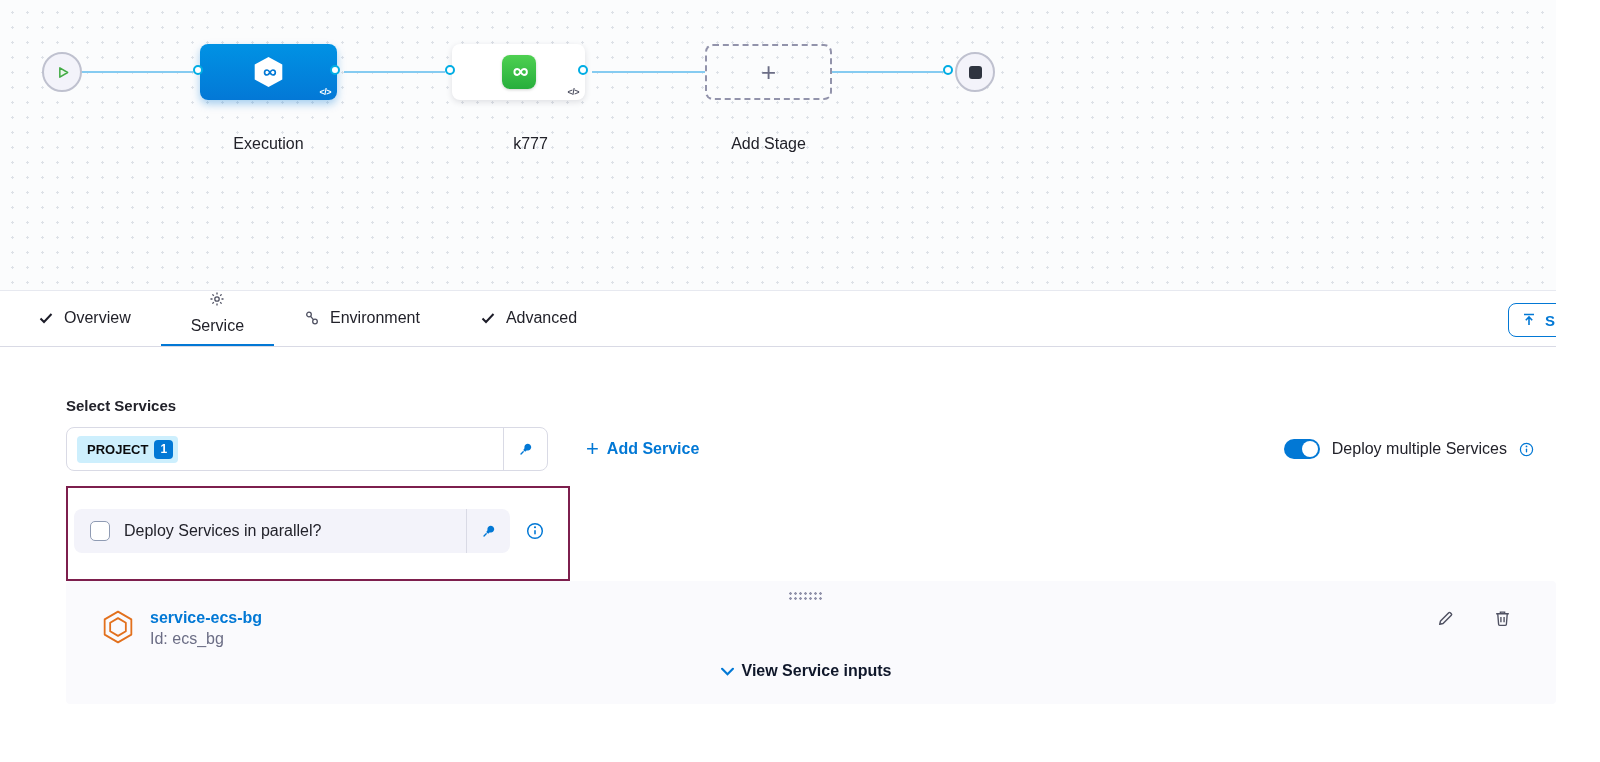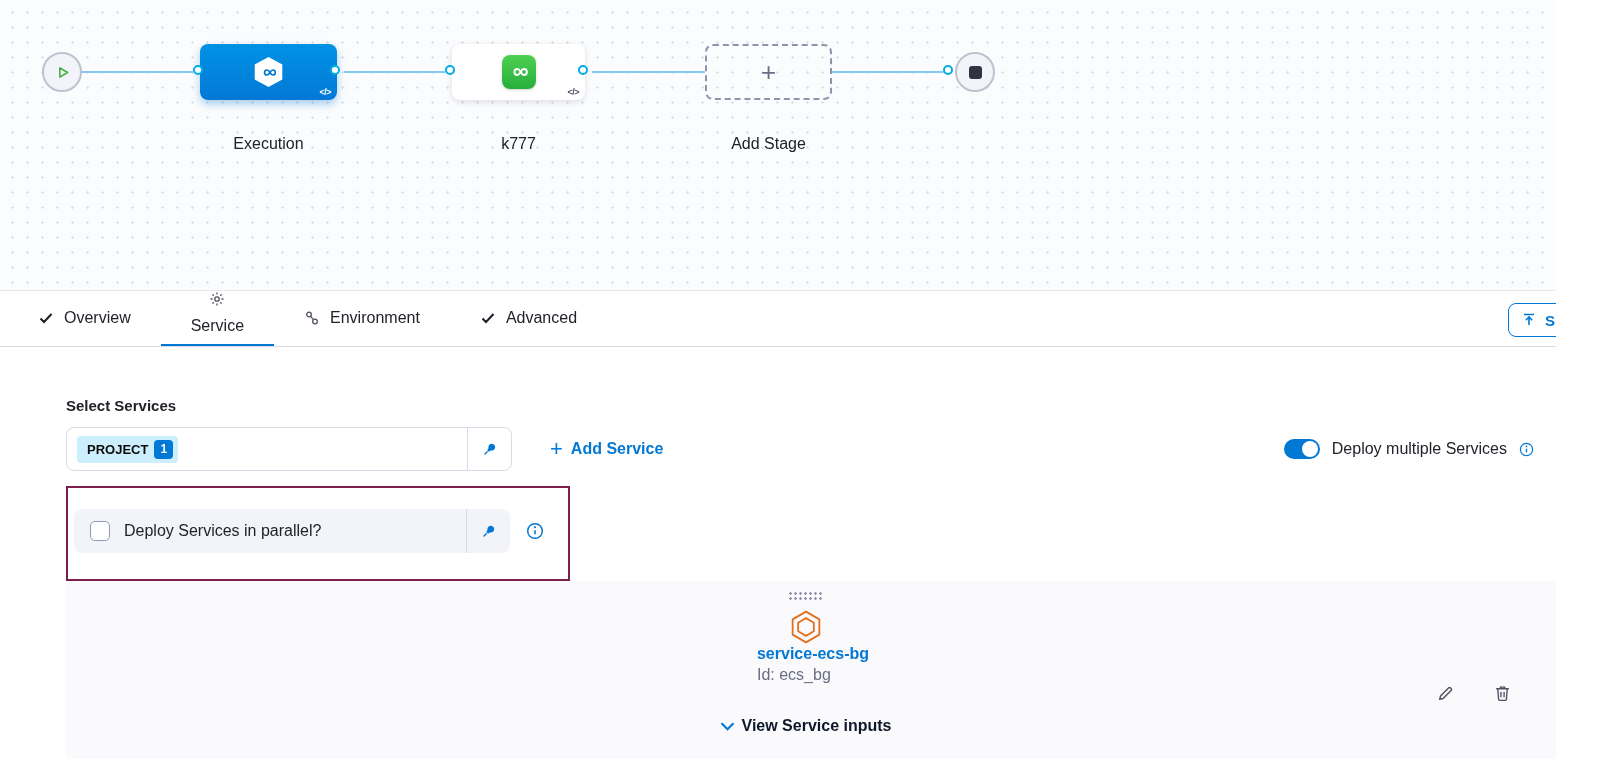--- a/index.html
+++ b/index.html
@@ -49,21 +49,21 @@
   .ticon { width:16px; height:16px; display:inline-flex; }
   .save-btn { position:absolute; left:1508px; top:12px; height:34px; width:92px;
               border:1.5px solid #0278d5; border-radius:8px; background:#fff; color:#0278d5;
               display:flex; align-items:center; gap:8px; padding:0 12px; font-size:15px;
               font-weight:600; cursor:pointer; }
 
   
   .content { padding-left:66px; }
   .section-label { margin-top:50px; font-size:15px; font-weight:600; color:#22222a; }
   .select-row { margin-top:13px; display:flex; align-items:center; padding-right:22px; }
-  .select-box { width:446px; height:44px; background:#fff; border:1px solid #d9dae5;
+  .select-box { width:482px; height:44px; background:#fff; border:1px solid #d9dae5;
                 border-radius:8px; display:flex; align-items:center; overflow:hidden; cursor:pointer; }
   .chips { flex:1; display:flex; align-items:center; padding-left:10px; }
   .chip { display:flex; align-items:center; gap:6px; background:#cdeffd; border-radius:4px;
           padding:4px 5px 4px 10px; font-size:13px; font-weight:700; color:#0b0b0d; cursor:pointer; }
   .chip-badge { background:#0278d5; color:#fff; min-width:19px; height:19px; border-radius:4px;
                 display:flex; align-items:center; justify-content:center; font-size:12px;
                 font-weight:700; padding:0 4px; }
   .pin-cell { width:44px; align-self:stretch; border-left:1px solid #d9dae5;
               display:flex; align-items:center; justify-content:center; cursor:pointer; }
   .add-service { margin-left:38px; display:flex; align-items:center; gap:8px; color:#0278d5;
@@ -81,21 +81,21 @@
                  display:flex; align-items:center; }
   .checkbox { width:20px; height:20px; margin-left:16px; border:1.5px solid #8f9bb3;
               border-radius:5px; background:#fff; cursor:pointer; flex:none; }
   .check-label { margin-left:14px; font-size:16px; color:#22222a; flex:1; }
   .field-info { margin-left:16px; }
 
   .service-card { background:#fafafd; border-radius:4px; padding:6px 44px 24px 34px; }
   .drag-handle { width:36px; height:10px; margin:4px auto 2px;
                  background-image:radial-gradient(#9293ab 1.3px, transparent 1.45px);
                  background-size:5px 5px; cursor:grab; }
-  .card-row { display:flex; align-items:center; margin-top:8px;flex-direction:column; }
+  .card-row { display:flex; align-items:flex-start; margin-top:8px; }
   .svc-text { margin-left:14px; }
   .svc-name { color:#0278d5; font-size:16px; font-weight:600; cursor:pointer; }
   .svc-id { color:#6b6d85; font-size:16px; margin-top:3px; }
   .card-actions { margin-left:auto; display:flex; align-items:center; gap:38px; }
   .action-icon { cursor:pointer; display:inline-flex; }
   .view-inputs { margin-top:14px; display:flex; align-items:center; justify-content:center;
                  gap:8px; color:#0f172a; font-weight:700; font-size:16px; cursor:pointer; }
 </style>
 </head>
 <body>
@@ -140,21 +140,21 @@
       <span class="stop-square"></span>
     </div>
 
     <div class="dot" style="left:192.5px;"></div>
     <div class="dot" style="left:329.5px;"></div>
     <div class="dot" style="left:444.5px;"></div>
     <div class="dot" style="left:577.5px;"></div>
     <div class="dot" style="left:942.5px;"></div>
 
     <div class="stage-label" style="left:200px;width:137px;">Execution</div>
-    <div class="stage-label" style="left:452px;width:133px;">k777</div>
+    <div class="stage-label" style="left:464px;width:133px;">k777</div>
     <div class="stage-label" style="left:705px;width:127px;">Add Stage</div>
   </div>
 
   <div class="tabbar">
     <div class="tab">
       <span class="ticon">
           <svg viewBox="0 0 16 16" width="16" height="16" fill="none" stroke="#1c1c28" stroke-width="2">
             <path d="M2.5 8.5l3.5 3.5L13.5 4"></path>
           </svg>
         </span>

